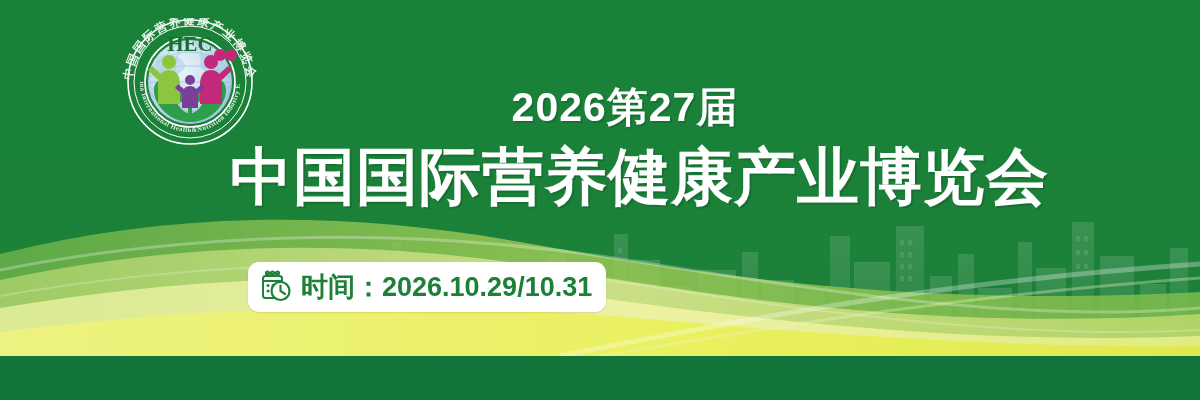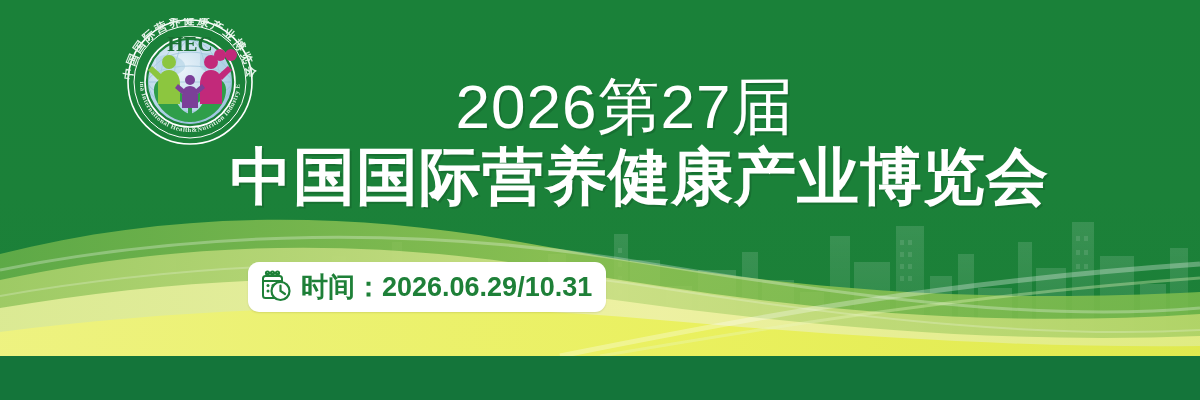--- a/index.html
+++ b/index.html
@@ -23,21 +23,21 @@
     position:absolute;left:100px;top:18px;width:180px;height:128px;
   }
   .logo svg{display:block;width:180px;height:128px;}
 
   
   .title-wrap{
     position:absolute;left:230px;top:74px;width:790px;
     text-align:center;
   }
   .title-line1{
-    font-size:62px;line-height:66px;font-weight:normal;color:#ffffff;
+    font-size:41px;line-height:66px;font-weight:bold;color:#ffffff;
     letter-spacing:1px;
     text-shadow:2px 2px 0 rgba(0,0,0,.13);
     white-space:nowrap;
   }
   .title-line2{
     font-size:62px;line-height:70px;font-weight:bold;color:#ffffff;
     letter-spacing:1px;margin-top:2px;
     text-shadow:2px 2px 0 rgba(0,0,0,.13);
     white-space:nowrap;
   }
@@ -263,18 +263,18 @@
           </g>
           <g fill="#1e8038">
             <circle cx="8" cy="15.5" r="1.5"></circle>
             <circle cx="13" cy="15.5" r="1.5"></circle>
             <circle cx="8" cy="21" r="1.5"></circle>
           </g>
           <circle cx="20.5" cy="21" r="9" fill="#ffffff" stroke="#1e8038" stroke-width="2.2"></circle>
           <path d="M20.5 15.5 V21 L25 24" stroke="#1e8038" stroke-width="2.2" stroke-linecap="round" fill="none"></path>
         </svg>
       </span>
-      <span class="pill-text">时间：2026.06.29/10.31</span>
+      <span class="pill-text">时间：2026.10.29/10.31</span>
     </div>
 
 
   </div>
 </div>
 
 </body></html>

